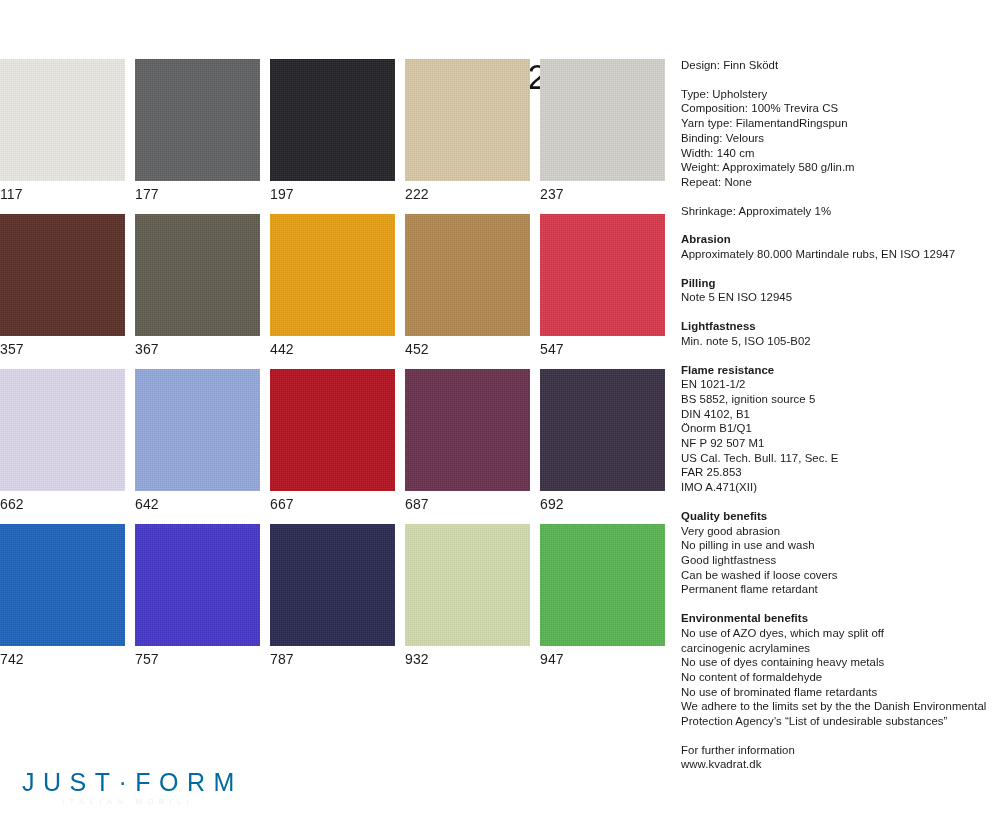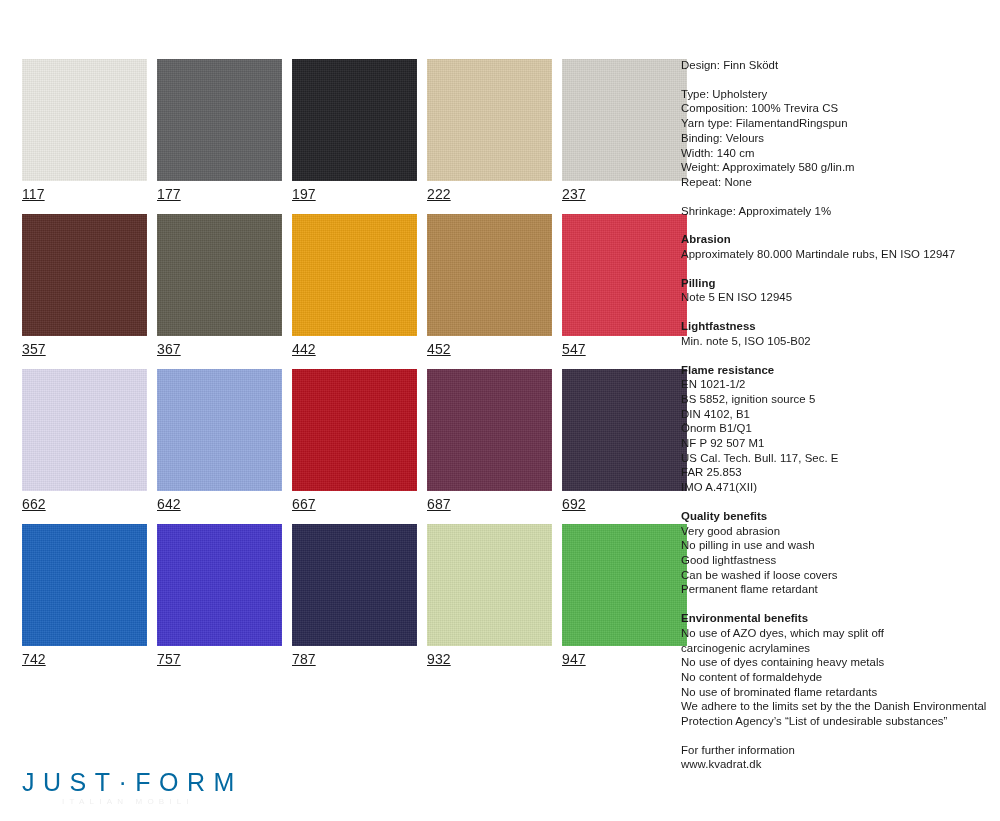--- a/index.html
+++ b/index.html
@@ -28,24 +28,23 @@
     font-weight: 400;
     letter-spacing: 0.2px;
     color: #141414;
     line-height: 42px;
     margin-top: 48px;
   }
 
   
   #swatch-grid {
     position: absolute;
-    left: 22px;
+    left: 0;
     top: 59px;
     width: 644px;
-    text-decoration: underline;
   }
   .swatch-row {
     display: flex;
     gap: 10px;
     margin-bottom: 12px;
   }
   .swatch-cell {
     width: 125px;
   }
   .swatch-chip {

